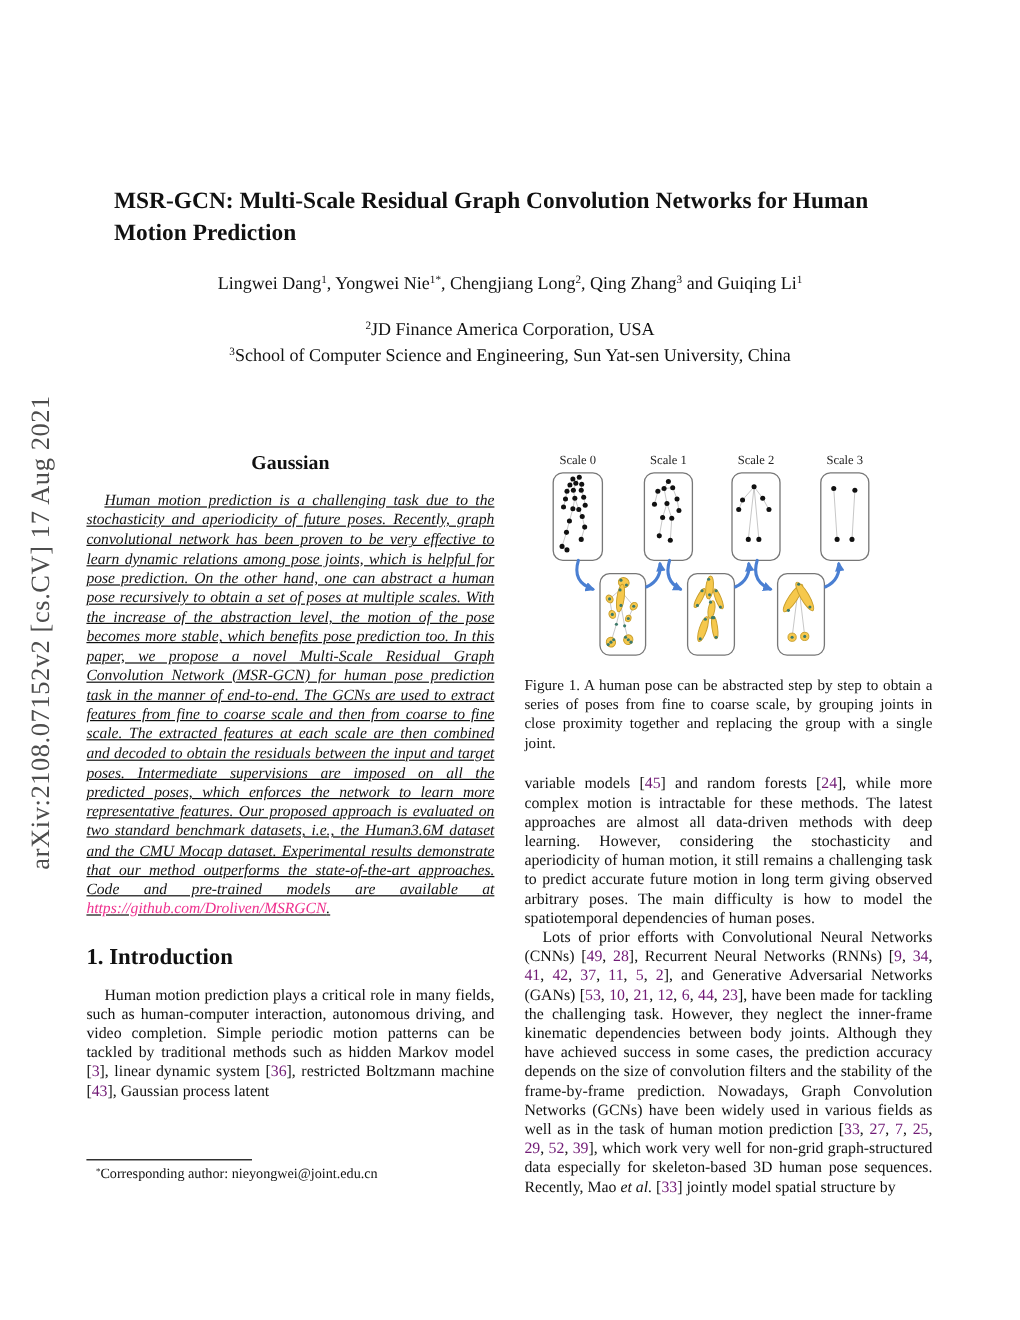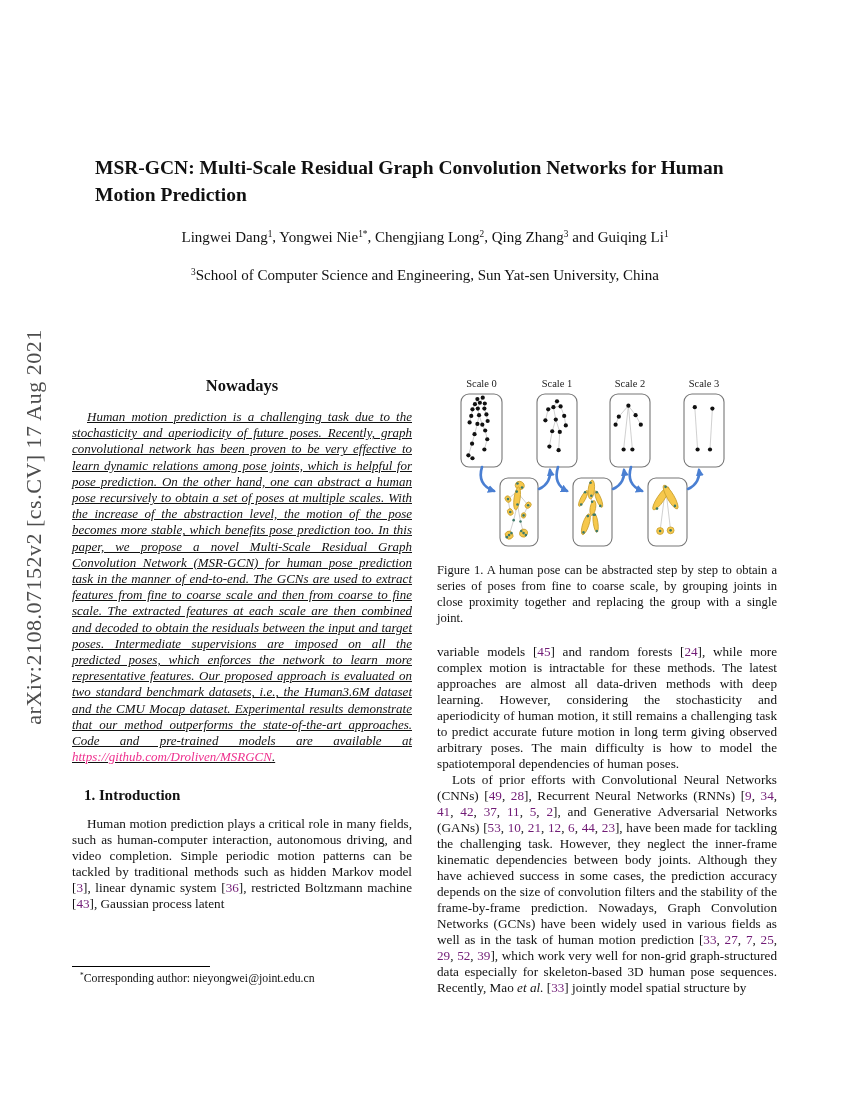--- a/index.html
+++ b/index.html
@@ -7,21 +7,21 @@
         font-family:"Liberation Serif",serif;color:#111;overflow:hidden;}
   .arxiv-strip{position:absolute;left:-222px;top:512px;width:512px;height:30px;line-height:30px;
         text-align:center;transform:rotate(-90deg);font-size:22px;color:#4d4d4d;letter-spacing:.5px;}
   .title{position:absolute;top:141px;left:95px;width:660px;text-align:left;
         font-size:19.5px;font-weight:bold;line-height:27px;}
   .authors{position:absolute;top:229px;left:72px;width:706px;text-align:center;font-size:15px;}
   .affils{position:absolute;top:266px;left:72px;width:706px;text-align:center;font-size:15px;line-height:19.5px;}
   .content{position:absolute;top:374px;left:72px;width:706px;display:flex;gap:25px;}
   .col{width:340px;}
   .abstract-h{text-align:center;font-size:16.5px;font-weight:bold;margin:2px 0 13px;}
-  .section-h{font-size:15px;font-weight:bold;margin:22px 12px 12px;}
+  .section-h{font-size:19px;font-weight:bold;margin:22px 0 12px;}
   .abstract-p{font-style:italic;font-size:13px;line-height:16.2px;text-align:justify;text-indent:15px;margin:0;text-decoration:underline;}
   .body-p{font-size:13.2px;line-height:16px;text-align:justify;text-indent:15px;margin:0;}
   .body-p.noindent{text-indent:0;}
   .body-p + .body-p{margin-top:0;}
   .footnote{position:absolute;left:72px;top:966px;width:340px;font-size:11.8px;color:#111;}
   .footnote .rule{width:138px;border-top:1px solid #000;margin-bottom:4px;}
   .footnote .fn-text{padding-left:8px;}
   figure{margin:0;}
   .fig-caption{font-size:12.6px;line-height:15.9px;text-align:justify;margin:7px 0 0;}
   .rc-p1{margin-top:17px;}
@@ -36,26 +36,27 @@
 
 <div class="page">
 
   <div class="arxiv-strip">arXiv:2108.07152v2  [cs.CV]  17 Aug 2021</div>
 
   <h1 class="title">MSR-GCN: Multi-Scale Residual Graph Convolution Networks for Human Motion Prediction</h1>
 
   <div class="authors"><span>Lingwei Dang</span><span class="seg-sup">1</span><span>, Yongwei Nie</span><span class="seg-sup">1*</span><span>, Chengjiang Long</span><span class="seg-sup">2</span><span>, Qing Zhang</span><span class="seg-sup">3</span><span> and Guiqing Li</span><span class="seg-sup">1</span></div>
 
   <div class="affils">
+    <div><span class="seg-sup">2</span><span>JD Finance America Corporation, USA</span></div>
     <div><span class="seg-sup">3</span><span>School of Computer Science and Engineering, Sun Yat-sen University, China</span></div>
   </div>
 
   <div class="content">
     <div class="col">
-      <div class="abstract-h">Nowadays</div>
+      <div class="abstract-h">Gaussian</div>
       <p class="abstract-p"><span>Human motion prediction is a challenging task due to the stochasticity and aperiodicity of future poses. Recently, graph convolutional network has been proven to be very effective to learn dynamic relations among pose joints, which is helpful for pose prediction. On the other hand, one can abstract a human pose recursively to obtain a set of poses at multiple scales. With the increase of the abstraction level, the motion of the pose becomes more stable, which benefits pose prediction too. In this paper, we propose a novel Multi-Scale Residual Graph Convolution Network (MSR-GCN) for human pose prediction task in the manner of end-to-end. The GCNs are used to extract features from fine to coarse scale and then from coarse to fine scale. The extracted features at each scale are then combined and decoded to obtain the residuals between the input and target poses. Intermediate supervisions are imposed on all the predicted poses, which enforces the network to learn more representative features. Our proposed approach is evaluated on two standard benchmark datasets, i.e., the Human3.6M dataset and the CMU Mocap dataset. Experimental results demonstrate that our method outperforms the state-of-the-art approaches. Code and pre-trained models are available at </span><span class="seg-link">https://github.com/Droliven/MSRGCN</span><span>.</span></p>
       <div class="section-h">1. Introduction</div>
       <p class="body-p"><span>Human motion prediction plays a critical role in many fields, such as human-computer interaction, autonomous driving, and video completion. Simple periodic motion patterns can be tackled by traditional methods such as hidden Markov model [</span><span class="seg-cite">3</span><span>], linear dynamic system [</span><span class="seg-cite">36</span><span>], restricted Boltzmann machine [</span><span class="seg-cite">43</span><span>], Gaussian process latent</span></p>
     </div>
 
     <div class="col">
       <figure>
         <div id="fig1-canvas"><svg viewBox="0 0 341 178" width="341" height="178">
               <defs>
                 <marker id="ah" markerWidth="8" markerHeight="8" refX="6" refY="4" orient="auto" markerUnits="userSpaceOnUse">

